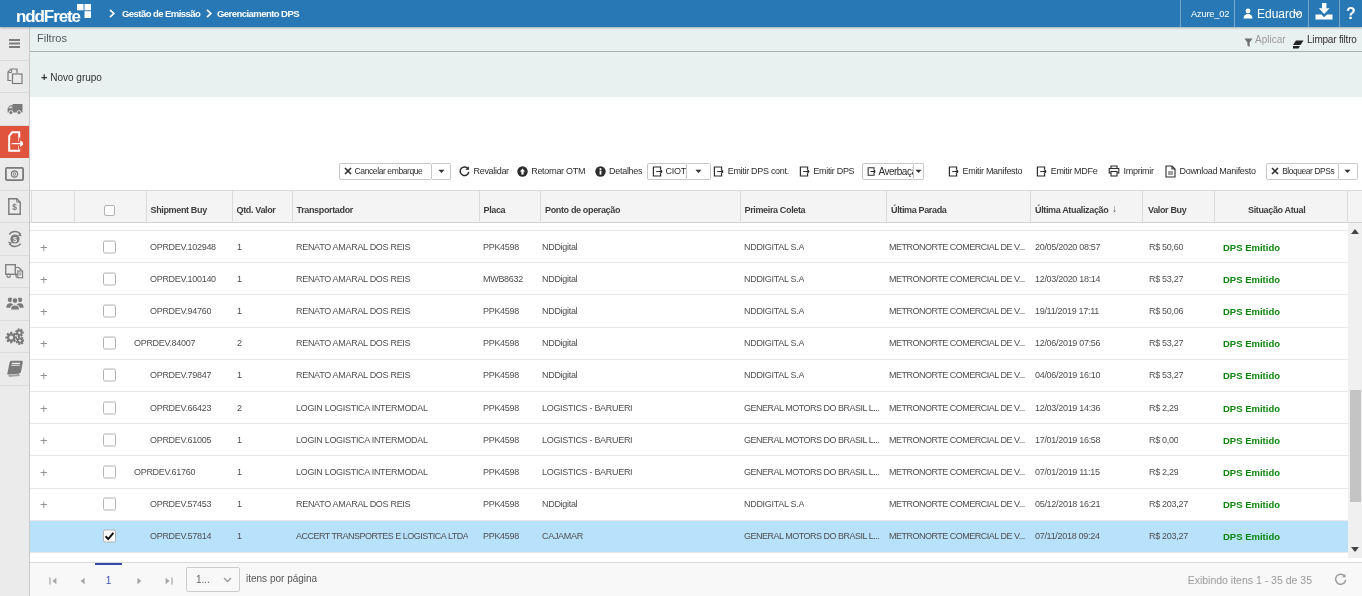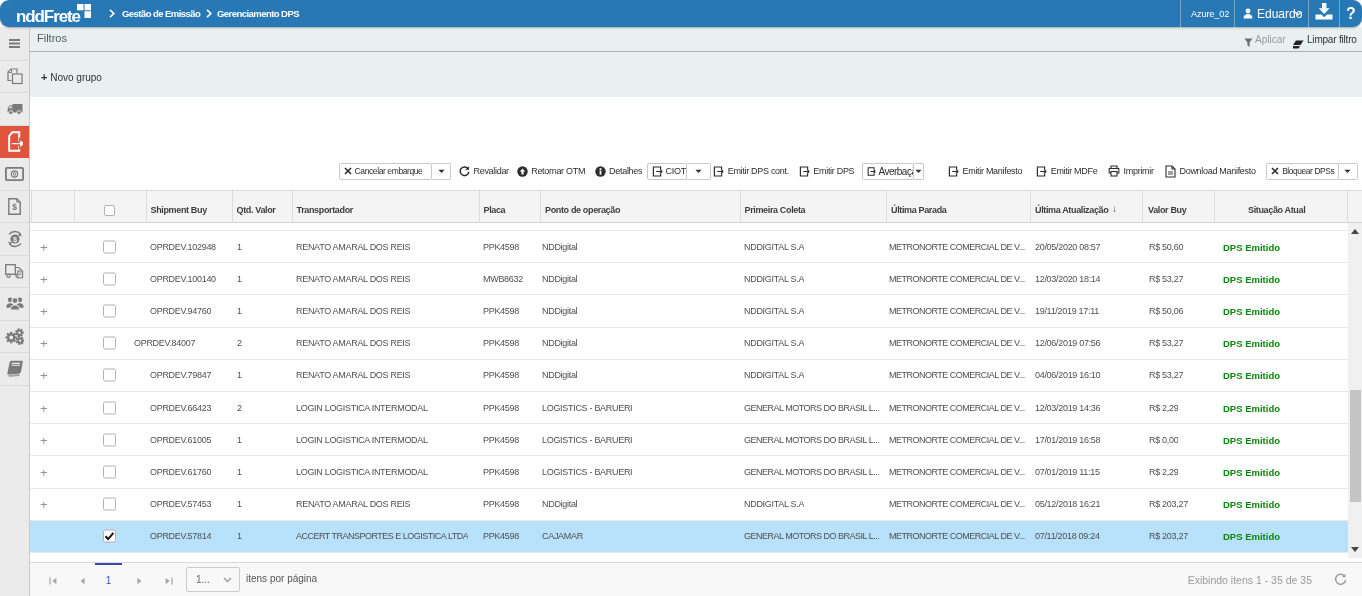--- a/index.html
+++ b/index.html
@@ -1,18 +1,18 @@
 <!DOCTYPE html>
 <html><head><meta charset="utf-8"><style>
 * { margin:0; padding:0; box-sizing:border-box; }
 html,body { width:1362px; height:596px; overflow:hidden; }
 body { font-family:"Liberation Sans", sans-serif; position:relative; background:#fff; }
 
 
-.topbar { position:absolute; left:0; top:0; width:1362px; height:27px; background:#2778b4; box-shadow:0 1px 2px rgba(90,105,110,.5); z-index:5;border-radius:9px; }
+.topbar { position:absolute; left:0; top:0; width:1362px; height:27px; background:#2778b4; box-shadow:0 1px 2px rgba(90,105,110,.5); z-index:5; }
 .logo { position:absolute; left:16px; top:6.5px; color:#fff; font-size:17px; font-weight:bold; letter-spacing:-1.1px; }
 .lgsq { position:absolute; }
 .crumb { position:absolute; top:0; height:27px; display:flex; align-items:center; color:#fff; font-size:9.5px; font-weight:bold; letter-spacing:-0.55px; }
 .tbr { position:absolute; top:0; height:27px; display:flex; align-items:center; color:#fff; font-size:12px; }
 .tsep { position:absolute; top:0; width:1px; height:27px; background:rgba(255,255,255,0.35); }
 
 
 .sidebar { position:absolute; left:0; top:27px; width:30px; height:569px; background:#ebebeb; border-right:1px solid #c9c9c9; z-index:4; }
 .scell { position:absolute; left:0; width:29px; height:32.5px; display:flex; align-items:center; justify-content:center; border-bottom:1px solid #dcdcdc; }
 .scell.red { background:#e0543e; border-bottom:none; }
@@ -483,21 +483,21 @@
     <div class="c" style="left:512px;max-width:193px;overflow:hidden">LOGISTICS - BARUERI</div>
     <div class="c" style="left:714px;max-width:141px;overflow:hidden;letter-spacing:-0.5px">GENERAL MOTORS DO BRASIL L...</div>
     <div class="c" style="left:859px;max-width:142px;overflow:hidden;letter-spacing:-0.5px">METRONORTE COMERCIAL DE V...</div>
     <div class="c" style="left:1005px;max-width:105px;overflow:hidden">17/01/2019 16:58</div>
     <div class="c" style="left:1119px;max-width:61px;overflow:hidden">R$ 0,00</div>
     <div class="c situ" style="left:1193px">DPS Emitido</div>
   </div>
 <div class="row" style="top:456.40000000000003px">
     <div class="c plus" style="left:10px">+</div>
     <div class="cb" style="left:73px"></div>
-    <div class="c" style="left:120px;max-width:80px;overflow:hidden">OPRDEV.61760</div>
+    <div class="c" style="left:104px;max-width:80px;overflow:hidden">OPRDEV.61760</div>
     <div class="c" style="left:207px;max-width:20px;overflow:hidden">1</div>
     <div class="c" style="left:266px;max-width:178px;overflow:hidden">LOGIN LOGISTICA INTERMODAL</div>
     <div class="c" style="left:453px;max-width:55px;overflow:hidden">PPK4598</div>
     <div class="c" style="left:512px;max-width:193px;overflow:hidden">LOGISTICS - BARUERI</div>
     <div class="c" style="left:714px;max-width:141px;overflow:hidden;letter-spacing:-0.5px">GENERAL MOTORS DO BRASIL L...</div>
     <div class="c" style="left:859px;max-width:142px;overflow:hidden;letter-spacing:-0.5px">METRONORTE COMERCIAL DE V...</div>
     <div class="c" style="left:1005px;max-width:105px;overflow:hidden">07/01/2019 11:15</div>
     <div class="c" style="left:1119px;max-width:61px;overflow:hidden">R$ 2,29</div>
     <div class="c situ" style="left:1193px">DPS Emitido</div>
   </div>

